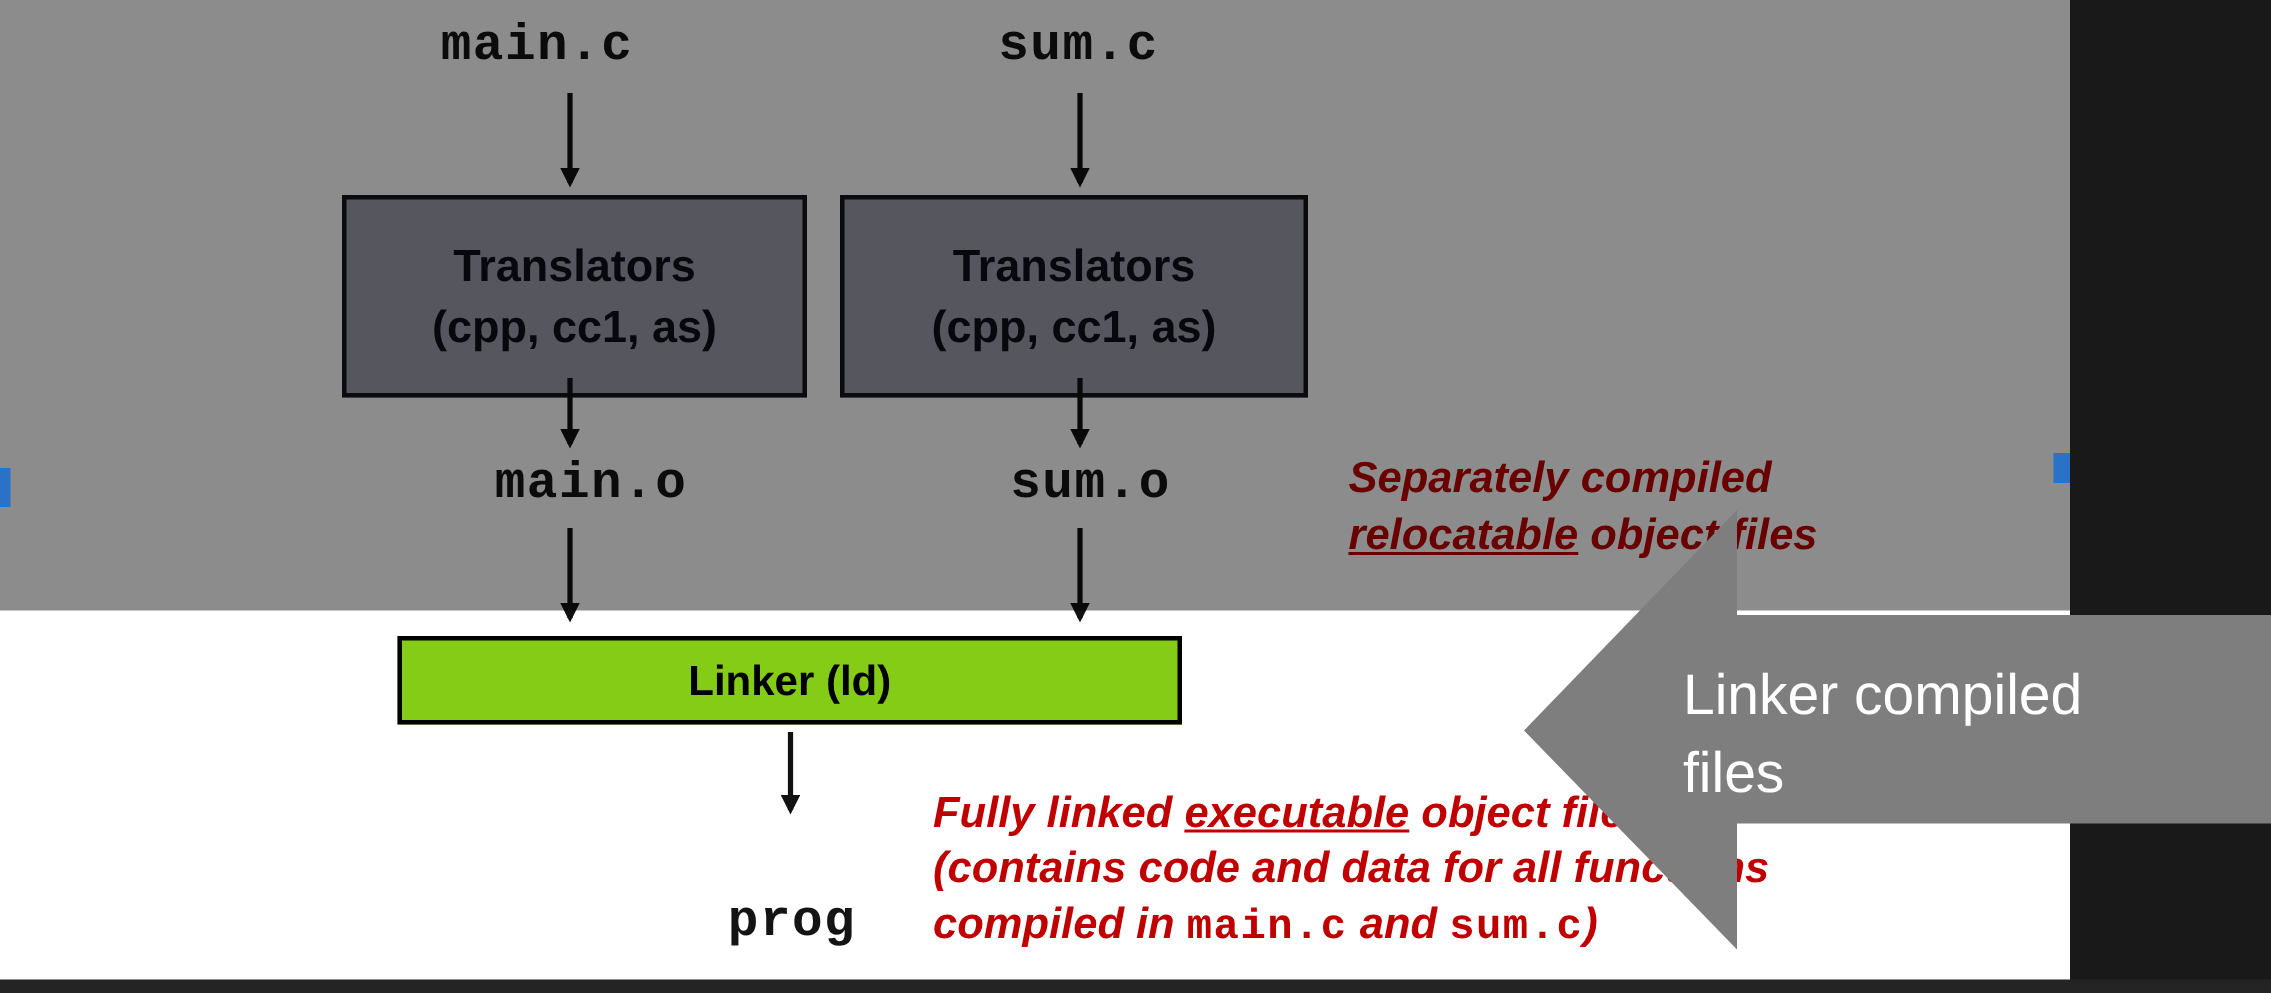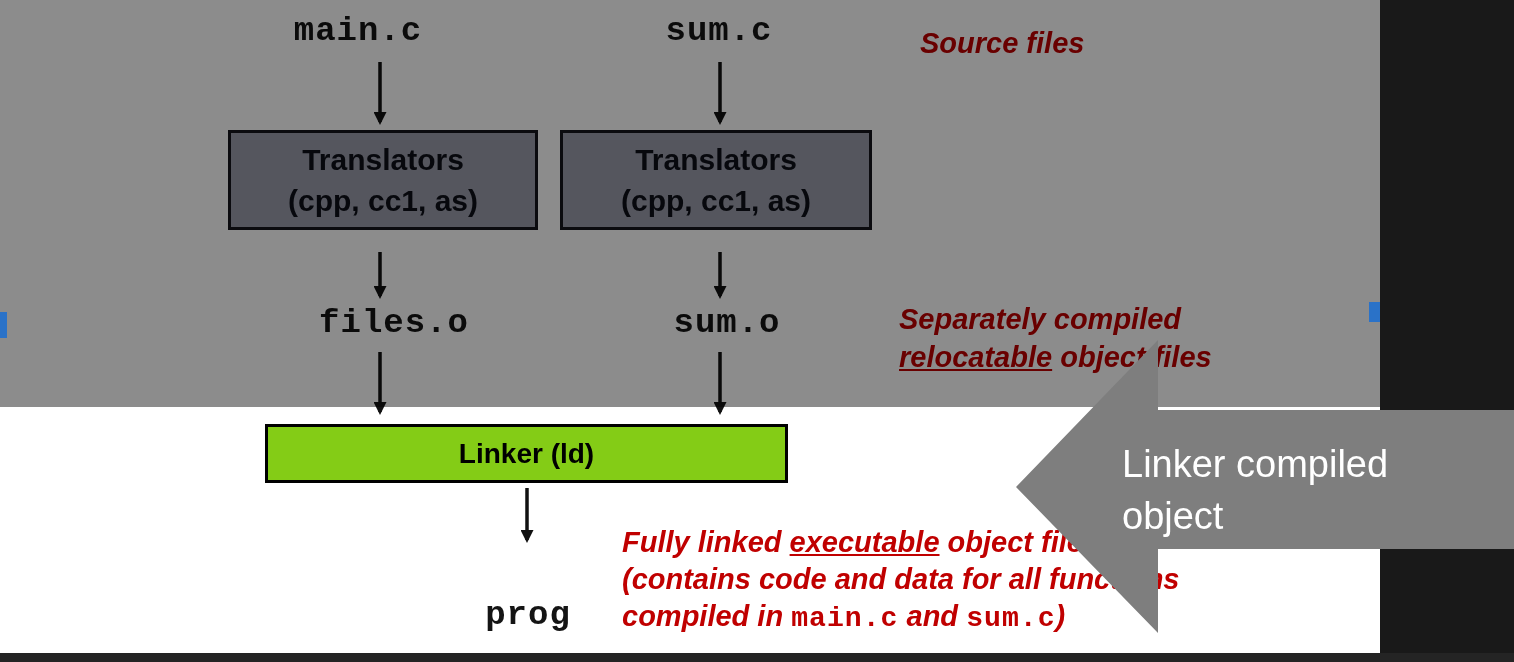--- a/index.html
+++ b/index.html
@@ -30,21 +30,21 @@
     position: absolute;
     border: 3px solid #15151c;
     display: flex;
     flex-direction: column;
     align-items: center;
     justify-content: center;
     text-align: center;
   }
   .translator {
     width: 310px;
-    height: 100px;
+    height: 135px;
     background: #9b9dac;
     color: #0e1018;
     font-weight: 700;
     font-size: 30px;
     line-height: 41px;
   }
   .linker-box {
     left: 265px;
     top: 424px;
     width: 523px;
@@ -144,24 +144,23 @@
 
   <div class="box translator" style="left:228px; top:130px;">
     <div>Translators</div>
     <div>(cpp, cc1, as)</div>
   </div>
   <div class="box translator" style="left:560px; top:130px; width:312px;">
     <div>Translators</div>
     <div>(cpp, cc1, as)</div>
   </div>
 
-  <div class="center-label file-label mono" style="left:394px; top:304px;">files.o</div>
+  <div class="center-label file-label mono" style="left:394px; top:304px;">main.o</div>
   <div class="center-label file-label mono" style="left:727px; top:304px;">sum.o</div>
 
-  <div class="red-note" style="left:920px; top:24px;">Source files</div>
 
   <div class="red-note" style="left:899px; top:300px;">
     <div>Separately compiled</div>
     <div><span class="u">relocatable</span><span> object files</span></div>
   </div>
 
   <div class="box linker-box">
     <span>Linker (ld)</span>
   </div>
 
@@ -179,16 +178,16 @@
   <div class="bottom-strip"></div>
 
   <div class="edge-mark" style="left:0; top:312px; width:7px; height:26px;"></div>
   <div class="edge-mark" style="left:1369px; top:302px; width:11px; height:20px;"></div>
 
   <svg class="callout-svg" width="1514" height="662" viewBox="0 0 1514 662">
     <polygon points="1016,487 1158,340 1158,410 1514,410 1514,549 1158,549 1158,633" fill="#7e7e7e"></polygon>
   </svg>
   <div class="callout-text">
     <div>Linker compiled</div>
-    <div>object</div>
+    <div>files</div>
   </div>
 
 </div>
 
 </body></html>

